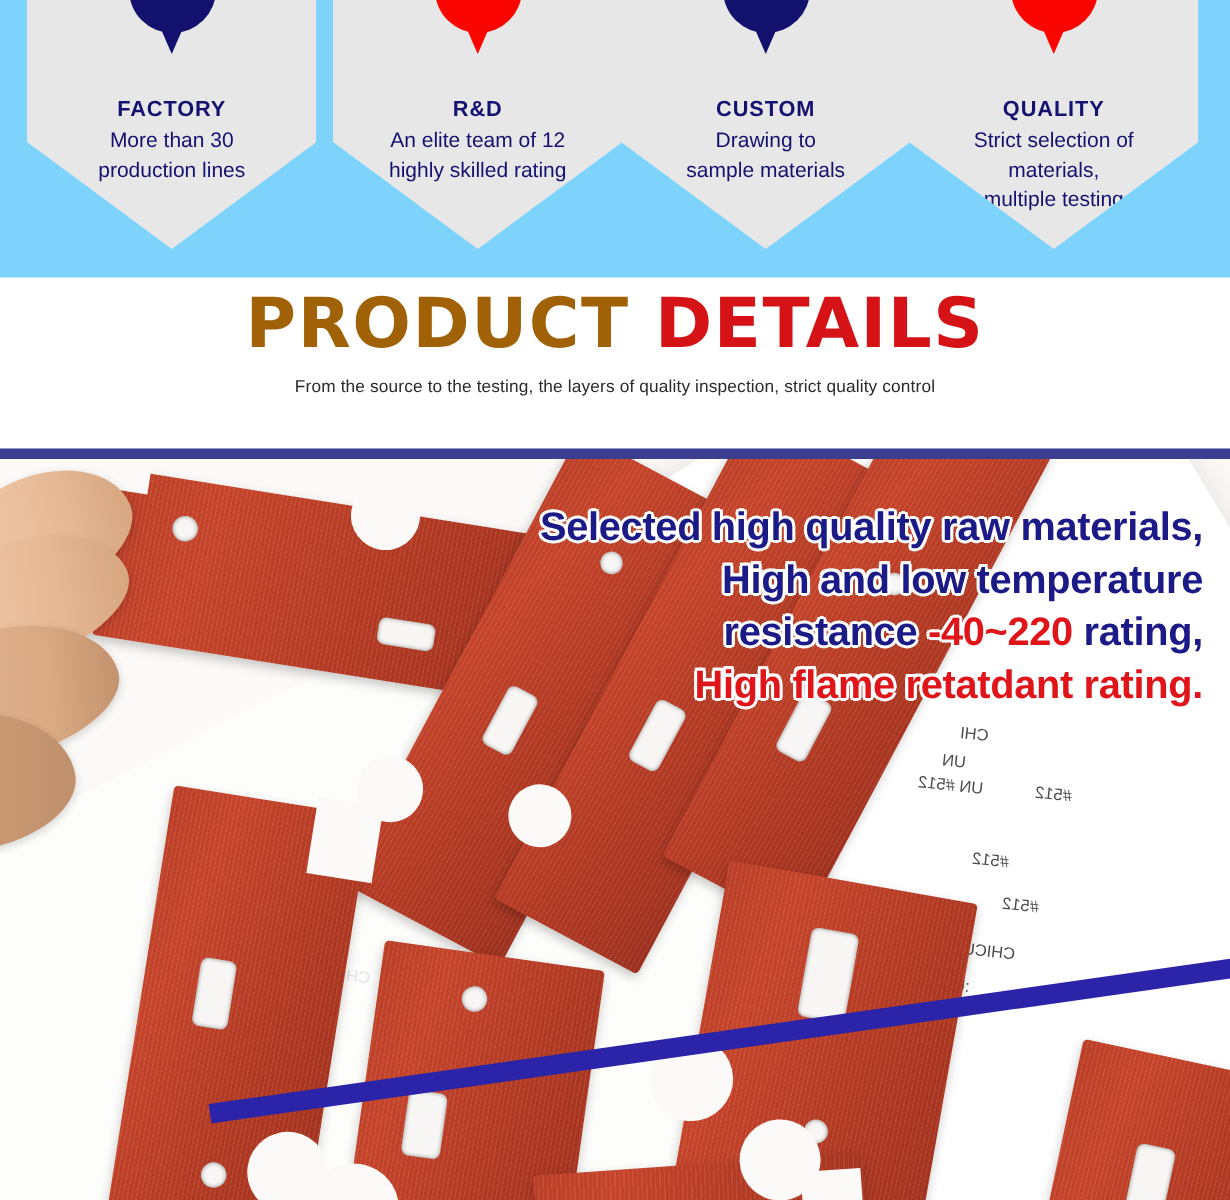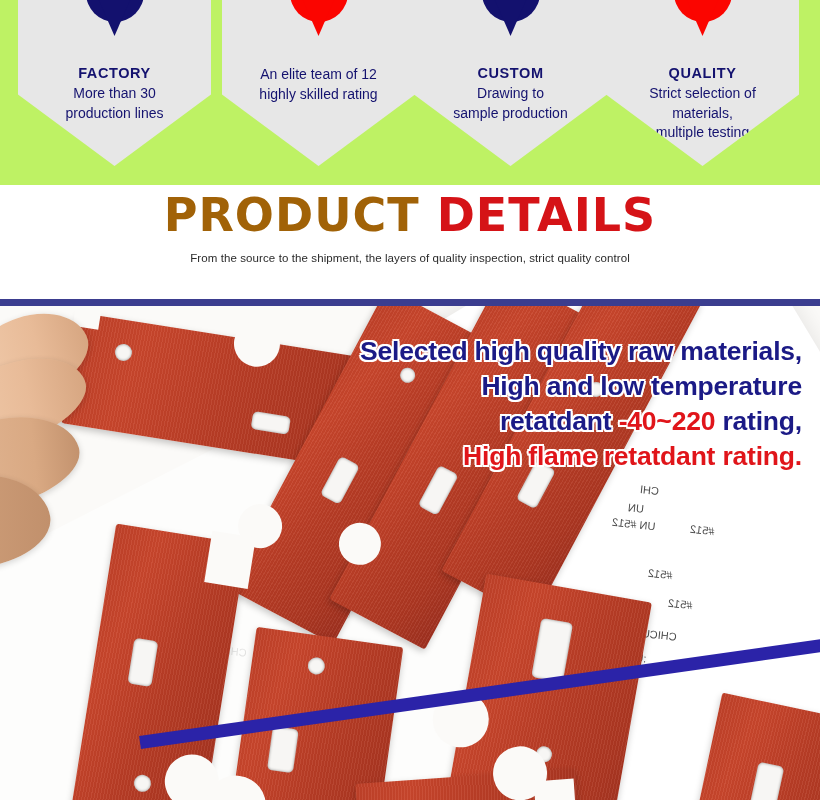--- a/index.html
+++ b/index.html
@@ -12,21 +12,21 @@
     font-family: "Liberation Sans", sans-serif;
     overflow: hidden;
     position: relative;
   }
 
   
   .features-strip {
     position: relative;
     width: 820px;
     height: 185px;
-    background: #bef264;
+    background: #7dd3fc;
   }
 
   .feature-card {
     position: absolute;
     top: -44px;
     width: 193px;
     height: 210px;
     background: #e7e7e7;
     -webkit-clip-path: polygon(0 0, 100% 0, 100% 66%, 50% 100%, 0 66%);
     clip-path: polygon(0 0, 100% 0, 100% 66%, 50% 100%, 0 66%);
@@ -253,35 +253,36 @@
     </div>
   </div>
 
   <div class="feature-card c1">
     <div class="pin red">
       <div class="pin-head"></div>
       <div class="pin-tip"></div>
 
     </div>
     <div class="card-body">
+      <div class="card-title">R&amp;D</div>
       <div class="card-desc">An elite team of 12</div>
       <div class="card-desc">highly skilled rating</div>
     </div>
   </div>
 
   <div class="feature-card c2">
     <div class="pin navy">
       <div class="pin-head"></div>
       <div class="pin-tip"></div>
 
     </div>
     <div class="card-body">
       <div class="card-title">CUSTOM</div>
       <div class="card-desc">Drawing to</div>
-      <div class="card-desc">sample production</div>
+      <div class="card-desc">sample materials</div>
     </div>
   </div>
 
   <div class="feature-card c3">
     <div class="pin red">
       <div class="pin-head"></div>
       <div class="pin-tip"></div>
 
     </div>
     <div class="card-body">
@@ -291,21 +292,21 @@
       <div class="card-desc">multiple testing</div>
     </div>
   </div>
 
 </div>
 
 <div class="section-heading">
   <div class="heading-title">
     <span class="w1">PRODUCT</span><span class="w1">&nbsp;</span><span class="w2">DETAILS</span>
   </div>
-  <div class="heading-sub">From the source to the shipment, the layers of quality inspection, strict quality control</div>
+  <div class="heading-sub">From the source to the testing, the layers of quality inspection, strict quality control</div>
 </div>
 
 <div class="photo-panel">
   <div class="photo-scene">
 
     <div class="paper-sheet"></div>
     <div class="paper-sheet2"></div>
 
     <div class="mark" style="left:640px; top:178px;">CHI</div>
     <div class="mark" style="left:628px; top:196px;">UN</div>
@@ -380,18 +381,18 @@
       <div class="finger" style="left:8px;   top:40px;  width:150px; height:78px;  transform:rotate(-22deg);"></div>
       <div class="finger" style="left:-10px; top:96px;  width:160px; height:86px;  transform:rotate(-16deg); background:linear-gradient(100deg,#e7bd9c,#d9a983 70%,#c08f6b);"></div>
       <div class="finger" style="left:-30px; top:152px; width:150px; height:92px;  transform:rotate(-10deg); background:linear-gradient(100deg,#d9a983,#c08f6b);"></div>
     </div>
 
     <div class="diag-stripe"></div>
 
     <div class="overlay-text">
       <span class="ln navy">Selected high quality raw materials,</span>
       <span class="ln navy">High and low temperature</span>
-      <span class="ln"><span class="navy">retatdant </span><span class="red">-40~220</span><span class="navy"> rating,</span></span>
+      <span class="ln"><span class="navy">resistance </span><span class="red">-40~220</span><span class="navy"> rating,</span></span>
       <span class="ln red">High flame retatdant rating.</span>
     </div>
 
   </div>
 </div>
 
 </body></html>

